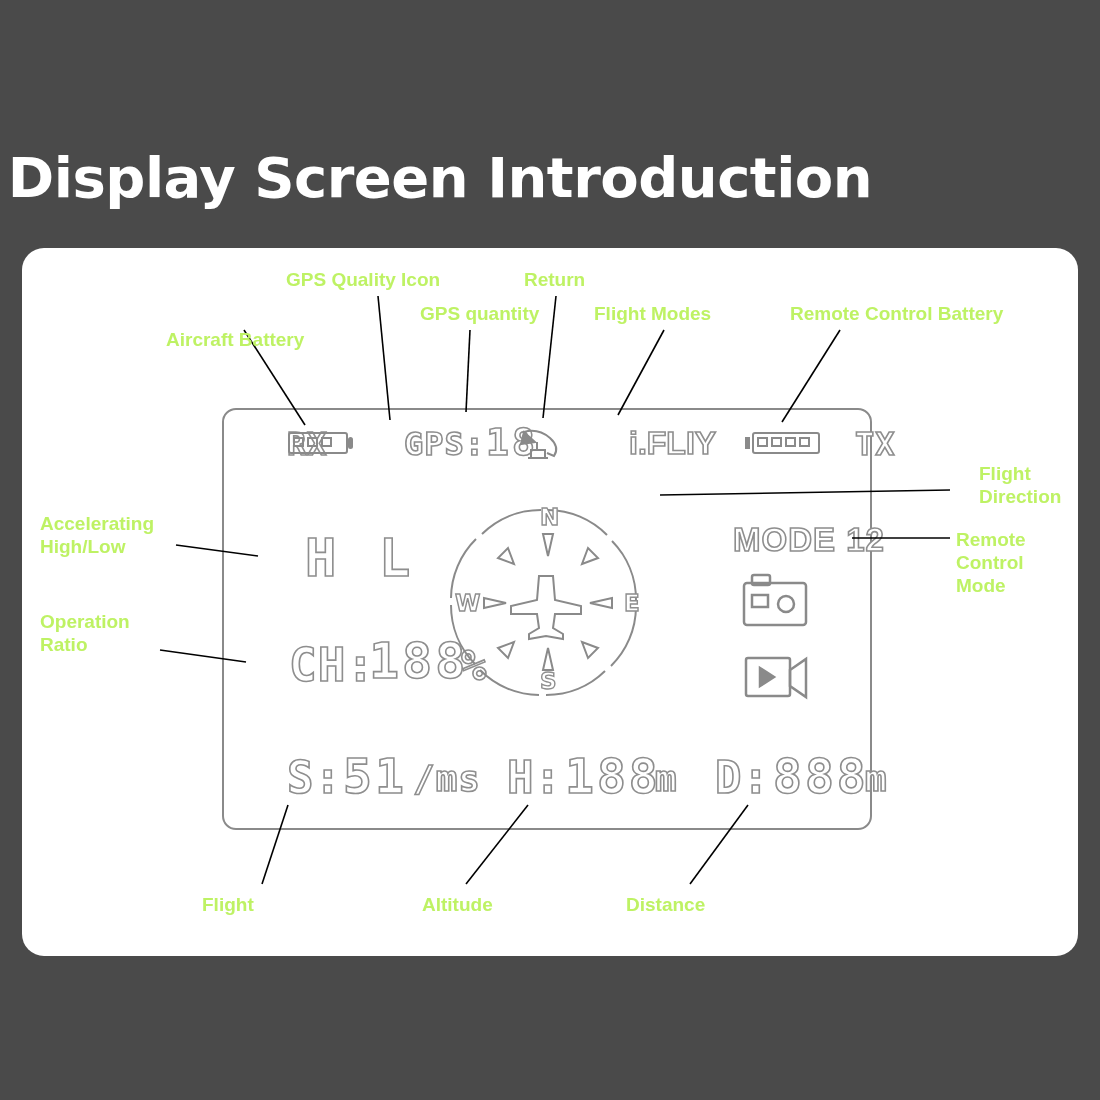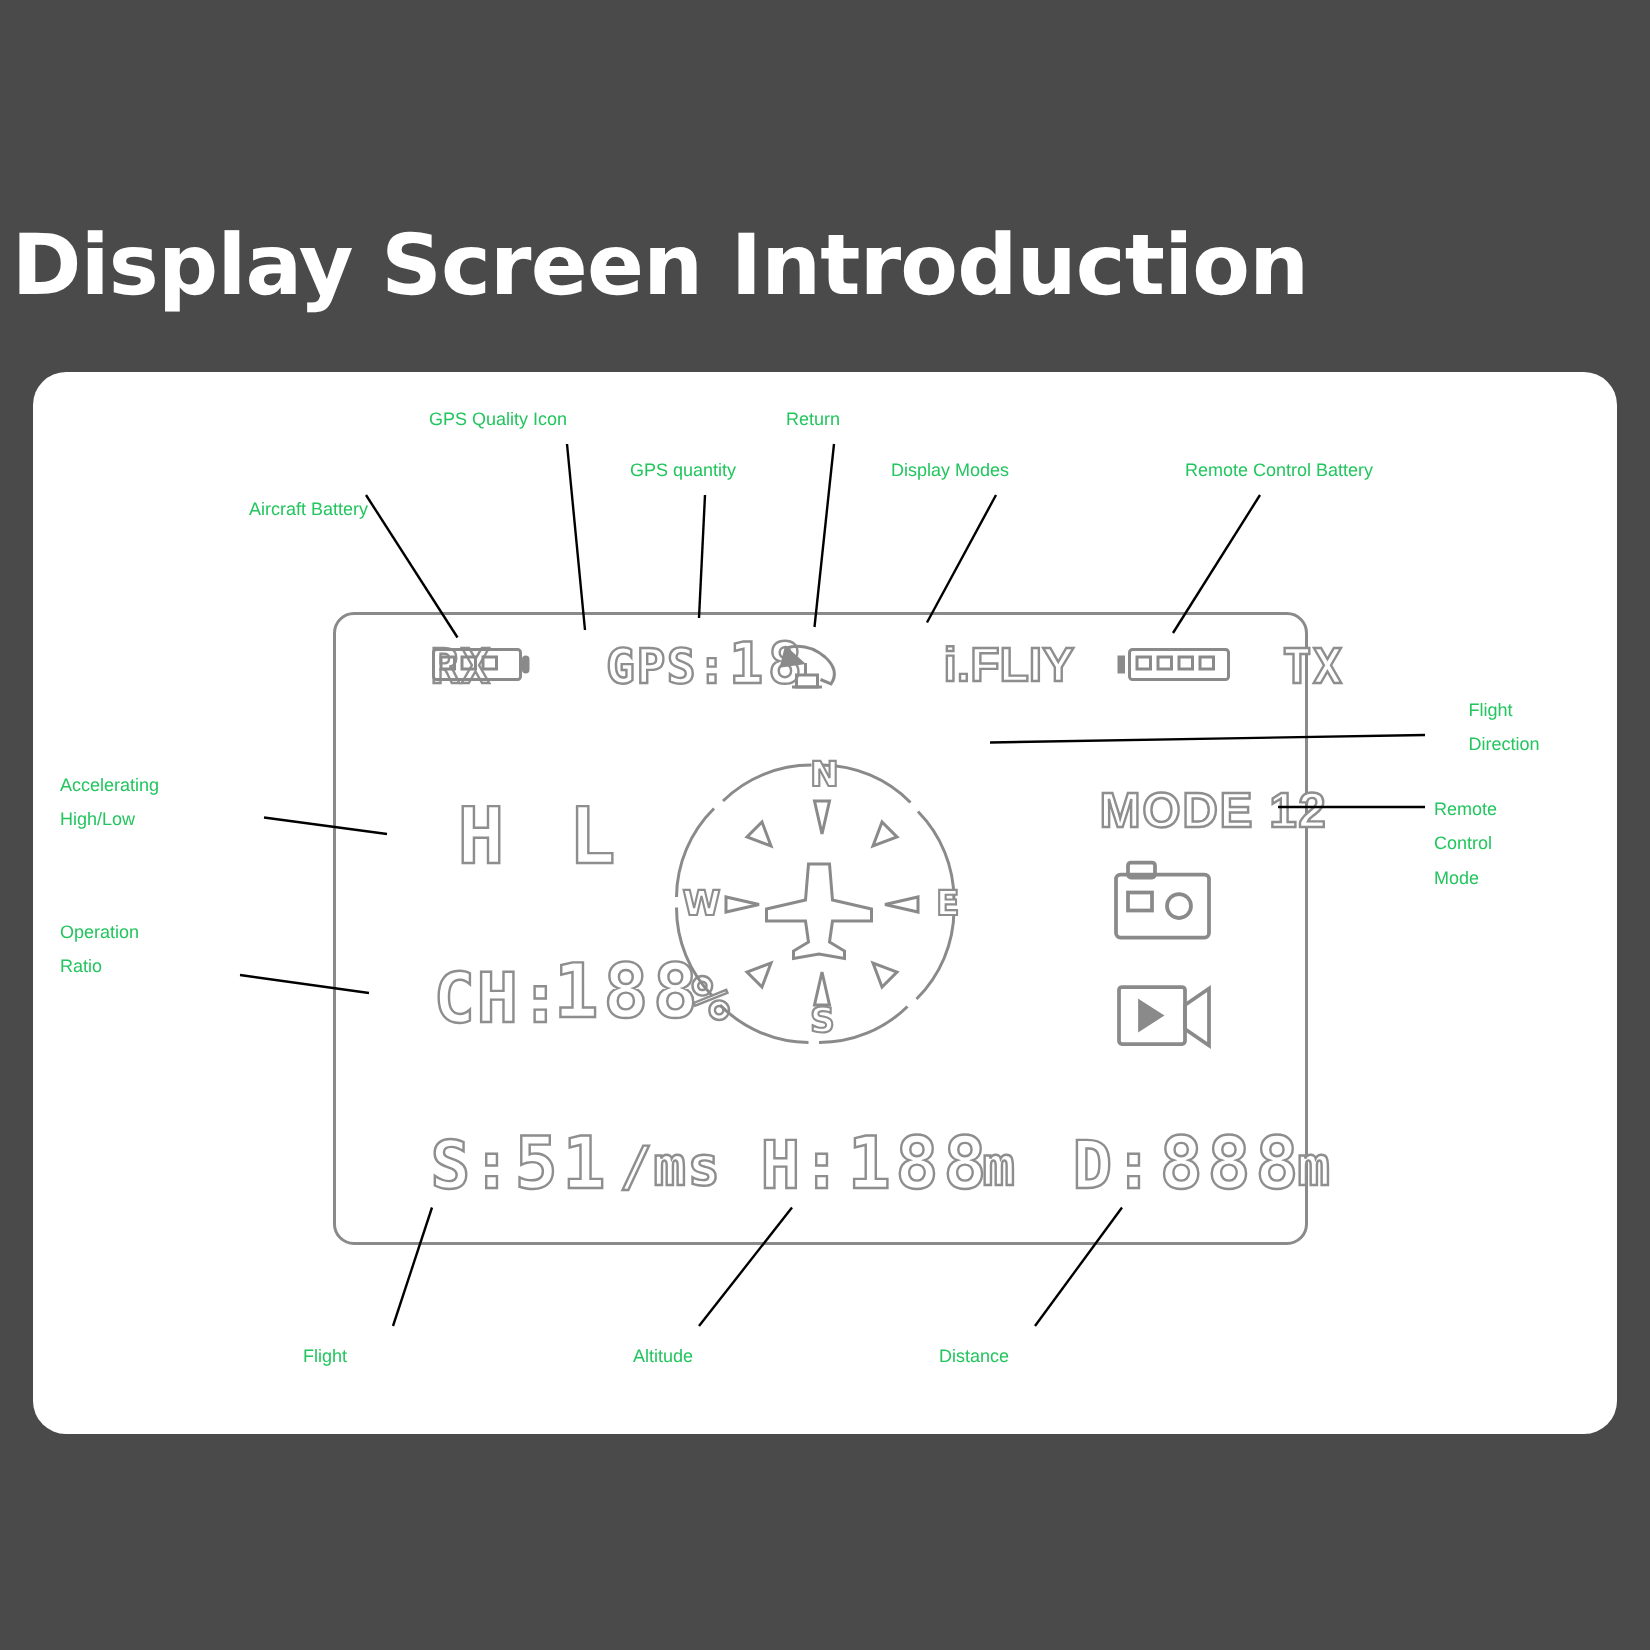--- a/index.html
+++ b/index.html
@@ -38,23 +38,23 @@
     left:222px;top:408px;
     width:650px;height:422px;
     border:2px solid #8a8a8a;
     border-radius:14px;
     box-sizing:border-box;
   }
 
   
   .lbl{
     position:absolute;
-    color:#22c55e;
-    font-weight:normal;
-    font-size:12px;
+    color:#bef264;
+    font-weight:bold;
+    font-size:19px;
     line-height:23px;
     white-space:pre-line;
     font-family:"Liberation Sans", sans-serif;
   }
 
   
   svg.lines{position:absolute;left:0;top:0;width:1100px;height:1100px;pointer-events:none;}
 
   
   .seg{
@@ -206,21 +206,21 @@
       <line x1="262" y1="884" x2="288" y2="805"></line>
       <line x1="466" y1="884" x2="528" y2="805"></line>
       <line x1="690" y1="884" x2="748" y2="805"></line>
     </g>
   </svg>
 
   <div class="lbl" style="left:166px;top:302px;margin-top:26px;">Aircraft Battery</div>
   <div class="lbl" style="left:286px;top:268px;">GPS Quality Icon</div>
   <div class="lbl" style="left:420px;top:302px;">GPS quantity</div>
   <div class="lbl" style="left:524px;top:268px;">Return</div>
-  <div class="lbl" style="left:594px;top:302px;">Display Modes</div>
+  <div class="lbl" style="left:594px;top:302px;">Flight Modes</div>
   <div class="lbl" style="left:790px;top:302px;">Remote Control Battery</div>
 
   <div class="lbl" style="left:979px;top:462px;">Flight
 Direction</div>
   <div class="lbl" style="left:956px;top:528px;">Remote
 Control
 Mode</div>
 
   <div class="lbl" style="left:40px;top:512px;">Accelerating
 High/Low</div>

